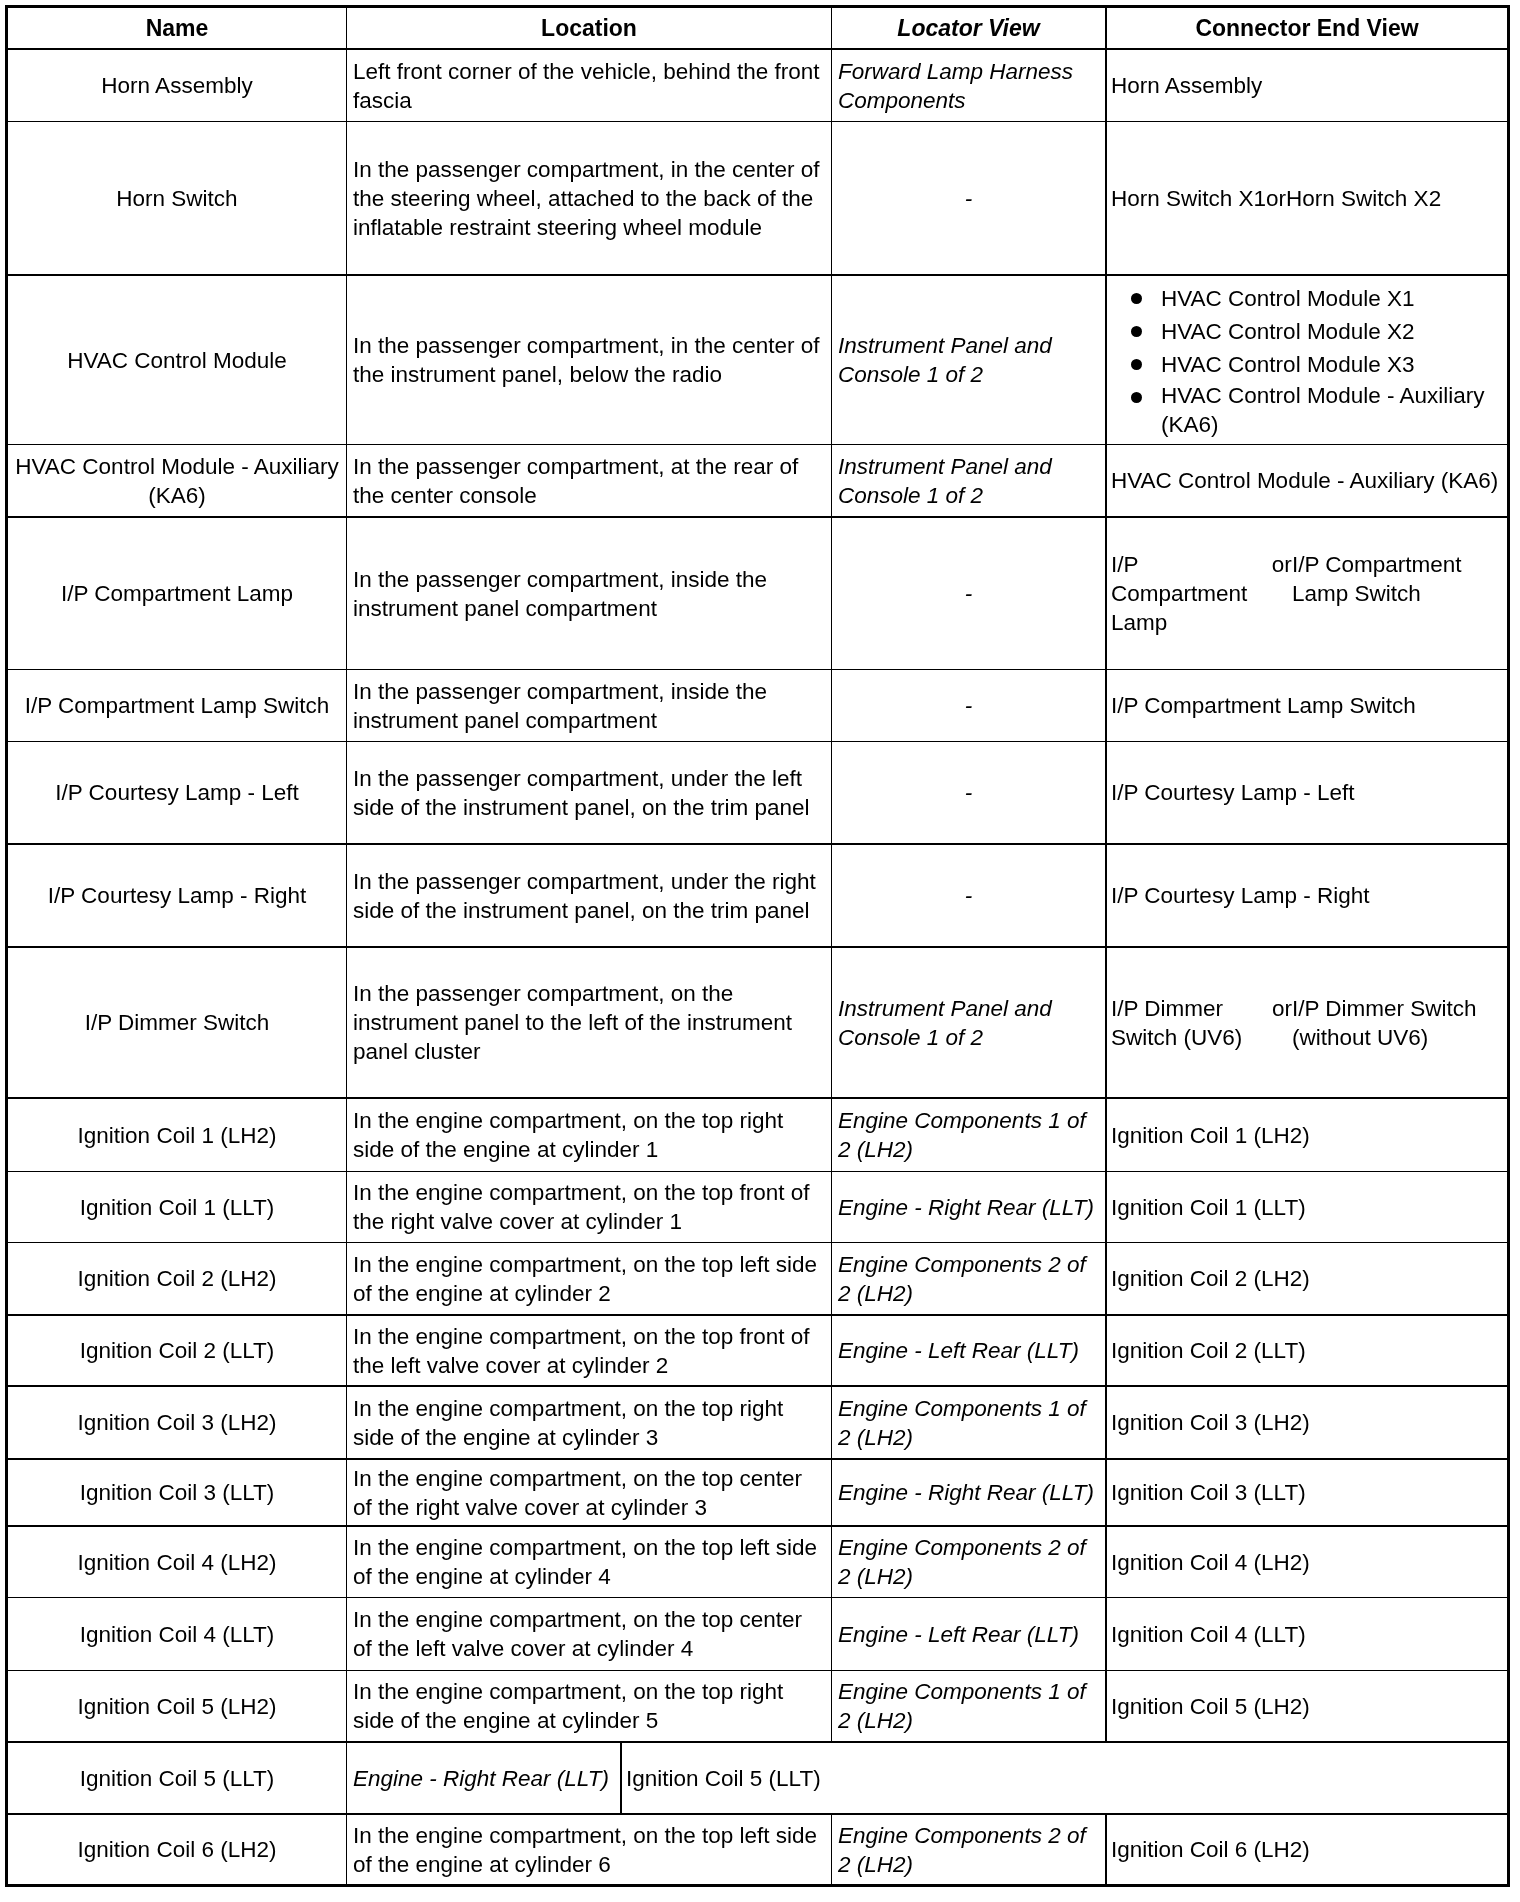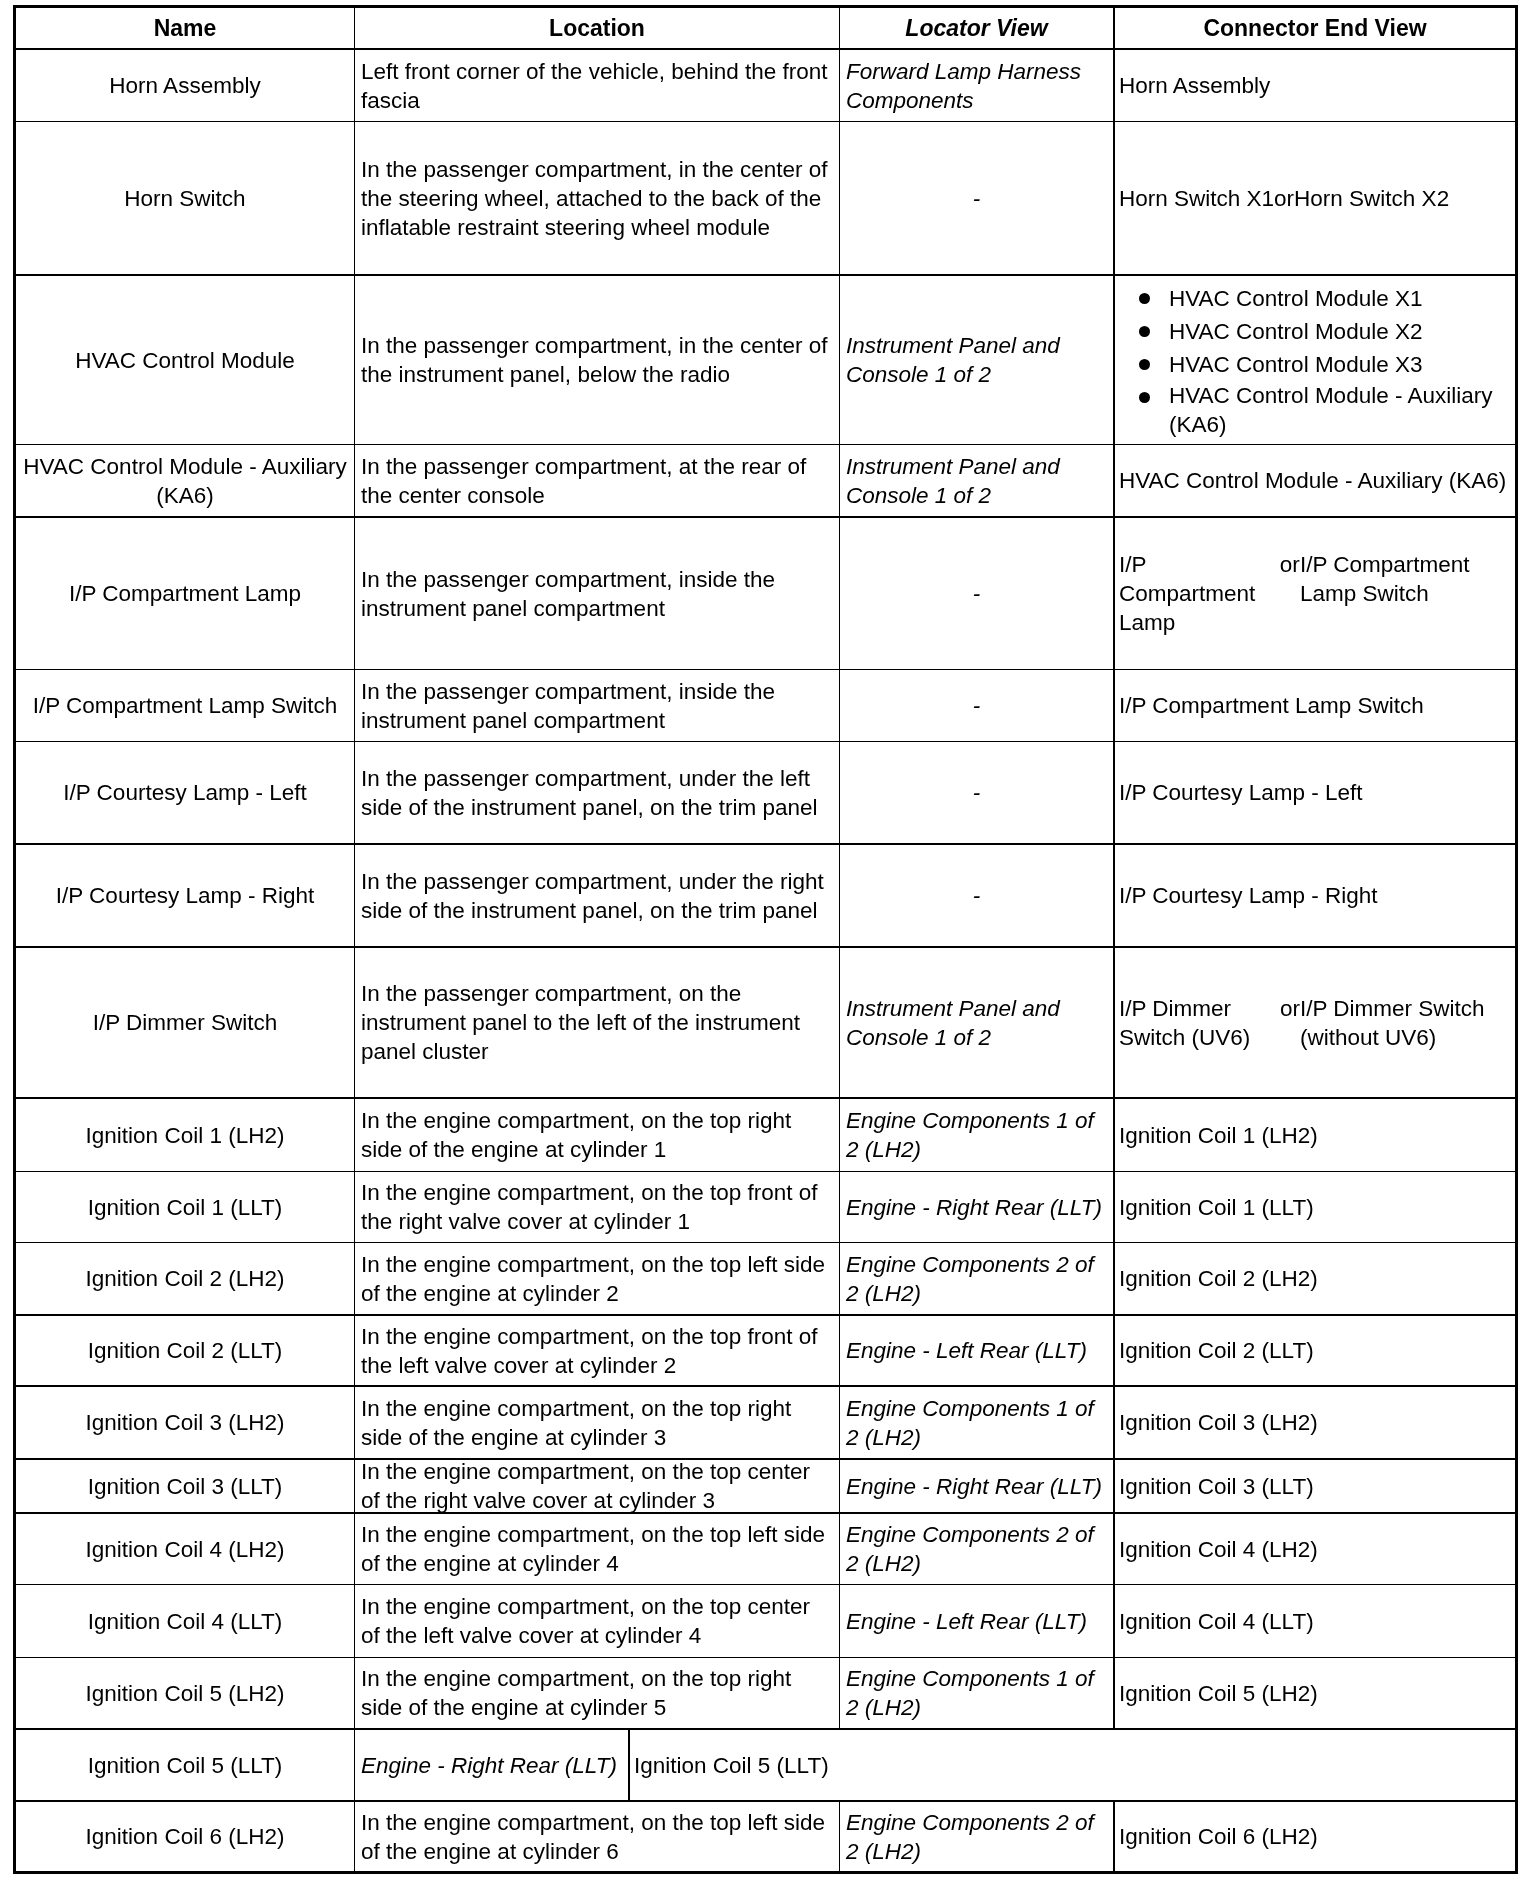--- a/index.html
+++ b/index.html
@@ -1,18 +1,18 @@
 <!DOCTYPE html>
 <html><head>
 <meta charset="utf-8">
 <style>
   html, body { margin: 0; padding: 0; background: #ffffff; }
   body { width: 1520px; height: 1902px; position: relative; overflow: hidden;
          font-family: "Liberation Sans", sans-serif; color: #000; }
-  #tbl { position: absolute; left: 13px; top: 5px; width: 1505px;
+  #tbl { position: absolute; left: 5px; top: 5px; width: 1505px;
          border: 3px solid #000; box-sizing: border-box; }
   .row { display: flex; box-sizing: border-box; border-bottom: 2px solid #000; }
   .row:last-child { border-bottom: none; }
   .row.thin { border-bottom-width: 1.5px; }
   .cell { box-sizing: border-box; border-right: 1px solid #000; display: flex;
           align-items: center; font-size: 22.5px; line-height: 29px; overflow: hidden; }
   .cell:last-child { border-right: none; }
   .c1 { width: 339px; justify-content: center; text-align: center; padding: 0 4px; }
   .c2 { width: 485px; padding: 16px 6px; }
   .c3 { width: 275px; padding: 0 6px; border-right-width: 2px; font-style: italic; }
@@ -163,21 +163,21 @@
     <div class="cell c4">Ignition Coil 2 (LLT)</div>
   </div>
 
   <div class="row" style="height:73px">
     <div class="cell c1">Ignition Coil 3 (LH2)</div>
     <div class="cell c2">In the engine compartment, on the top right side of the engine at cylinder 3</div>
     <div class="cell c3">Engine Components 1 of 2 (LH2)</div>
     <div class="cell c4">Ignition Coil 3 (LH2)</div>
   </div>
 
-  <div class="row" style="height:54px">
+  <div class="row" style="height:67px">
     <div class="cell c1">Ignition Coil 3 (LLT)</div>
     <div class="cell c2">In the engine compartment, on the top center of the right valve cover at cylinder 3</div>
     <div class="cell c3">Engine - Right Rear (LLT)</div>
     <div class="cell c4">Ignition Coil 3 (LLT)</div>
   </div>
 
   <div class="row thin" style="height:71px">
     <div class="cell c1">Ignition Coil 4 (LH2)</div>
     <div class="cell c2">In the engine compartment, on the top left side of the engine at cylinder 4</div>
     <div class="cell c3">Engine Components 2 of 2 (LH2)</div>

